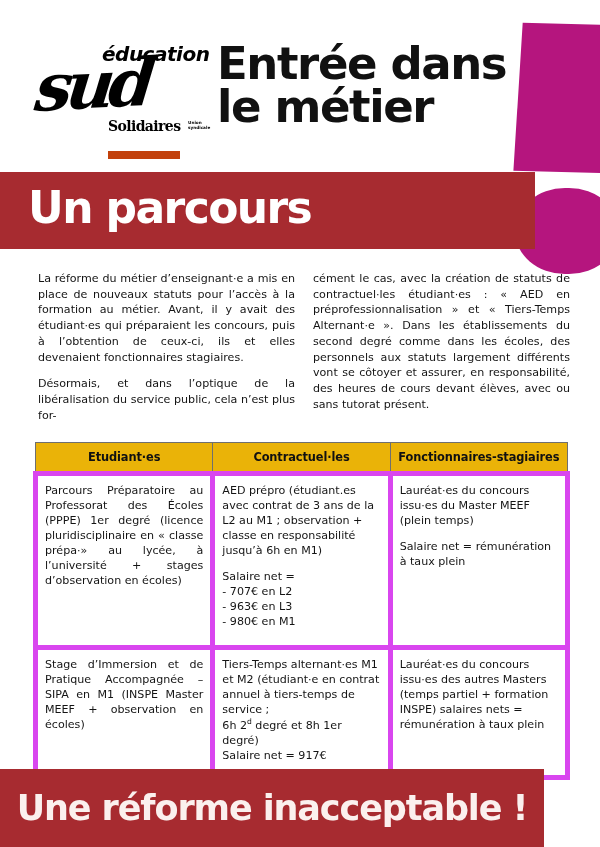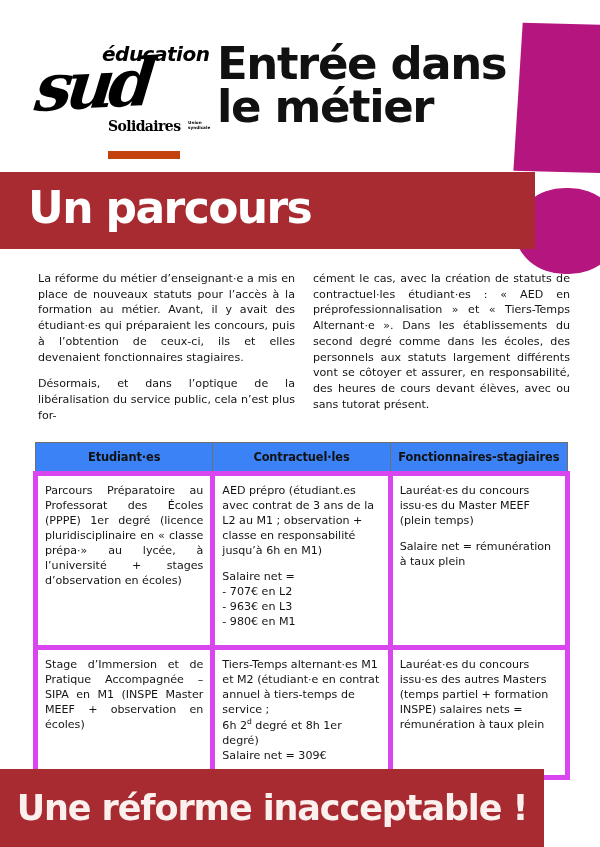--- a/index.html
+++ b/index.html
@@ -163,21 +163,21 @@
     margin: 18px 30px 0 33px;
     position: relative;
     z-index: 3;
   }
   table.matrix {
     width: 100%;
     border-collapse: collapse;
     table-layout: fixed;
   }
   table.matrix th {
-    background: #3b82f6;
+    background: #eab308;
     border: 1px solid #6f6f6f;
     font-size: 11.4px;
     font-weight: 700;
     padding: 7px 4px;
     text-align: center;
     color: #111;
     letter-spacing: -0.1px;
   }
   table.matrix td {
     border: 5px solid #d946ef;
@@ -277,21 +277,21 @@
           <span class="cellline">Lauréat·es du concours issu·es du Master MEEF (plein temps)</span>
           <span class="spacer"></span>
           <span class="cellline">Salaire net = rémunération à taux plein</span>
         </td>
       </tr>
       <tr class="r2">
         <td>Stage d’Immersion et de Pratique Accompagnée – SIPA en M1 (INSPE Master MEEF + observation en écoles)</td>
         <td class="no-justify">
           <span class="cellline">Tiers-Temps alternant·es M1 et M2 (étudiant·e en contrat annuel à tiers-temps de service ;</span>
           <span class="cellline"><span>6h 2</span><sup>d</sup><span> degré et 8h 1er degré)</span></span>
-          <span class="cellline">Salaire net = 309€</span>
+          <span class="cellline">Salaire net = 917€</span>
         </td>
         <td class="no-justify">Lauréat·es du concours issu·es des autres Masters (temps partiel + formation INSPE) salaires nets = rémunération à taux plein</td>
       </tr>
     </tbody>
   </table>
 </div>
 
 <div class="banner-bottom">
   <div class="banner-bottom-text">Une réforme inacceptable !</div>
 </div>

